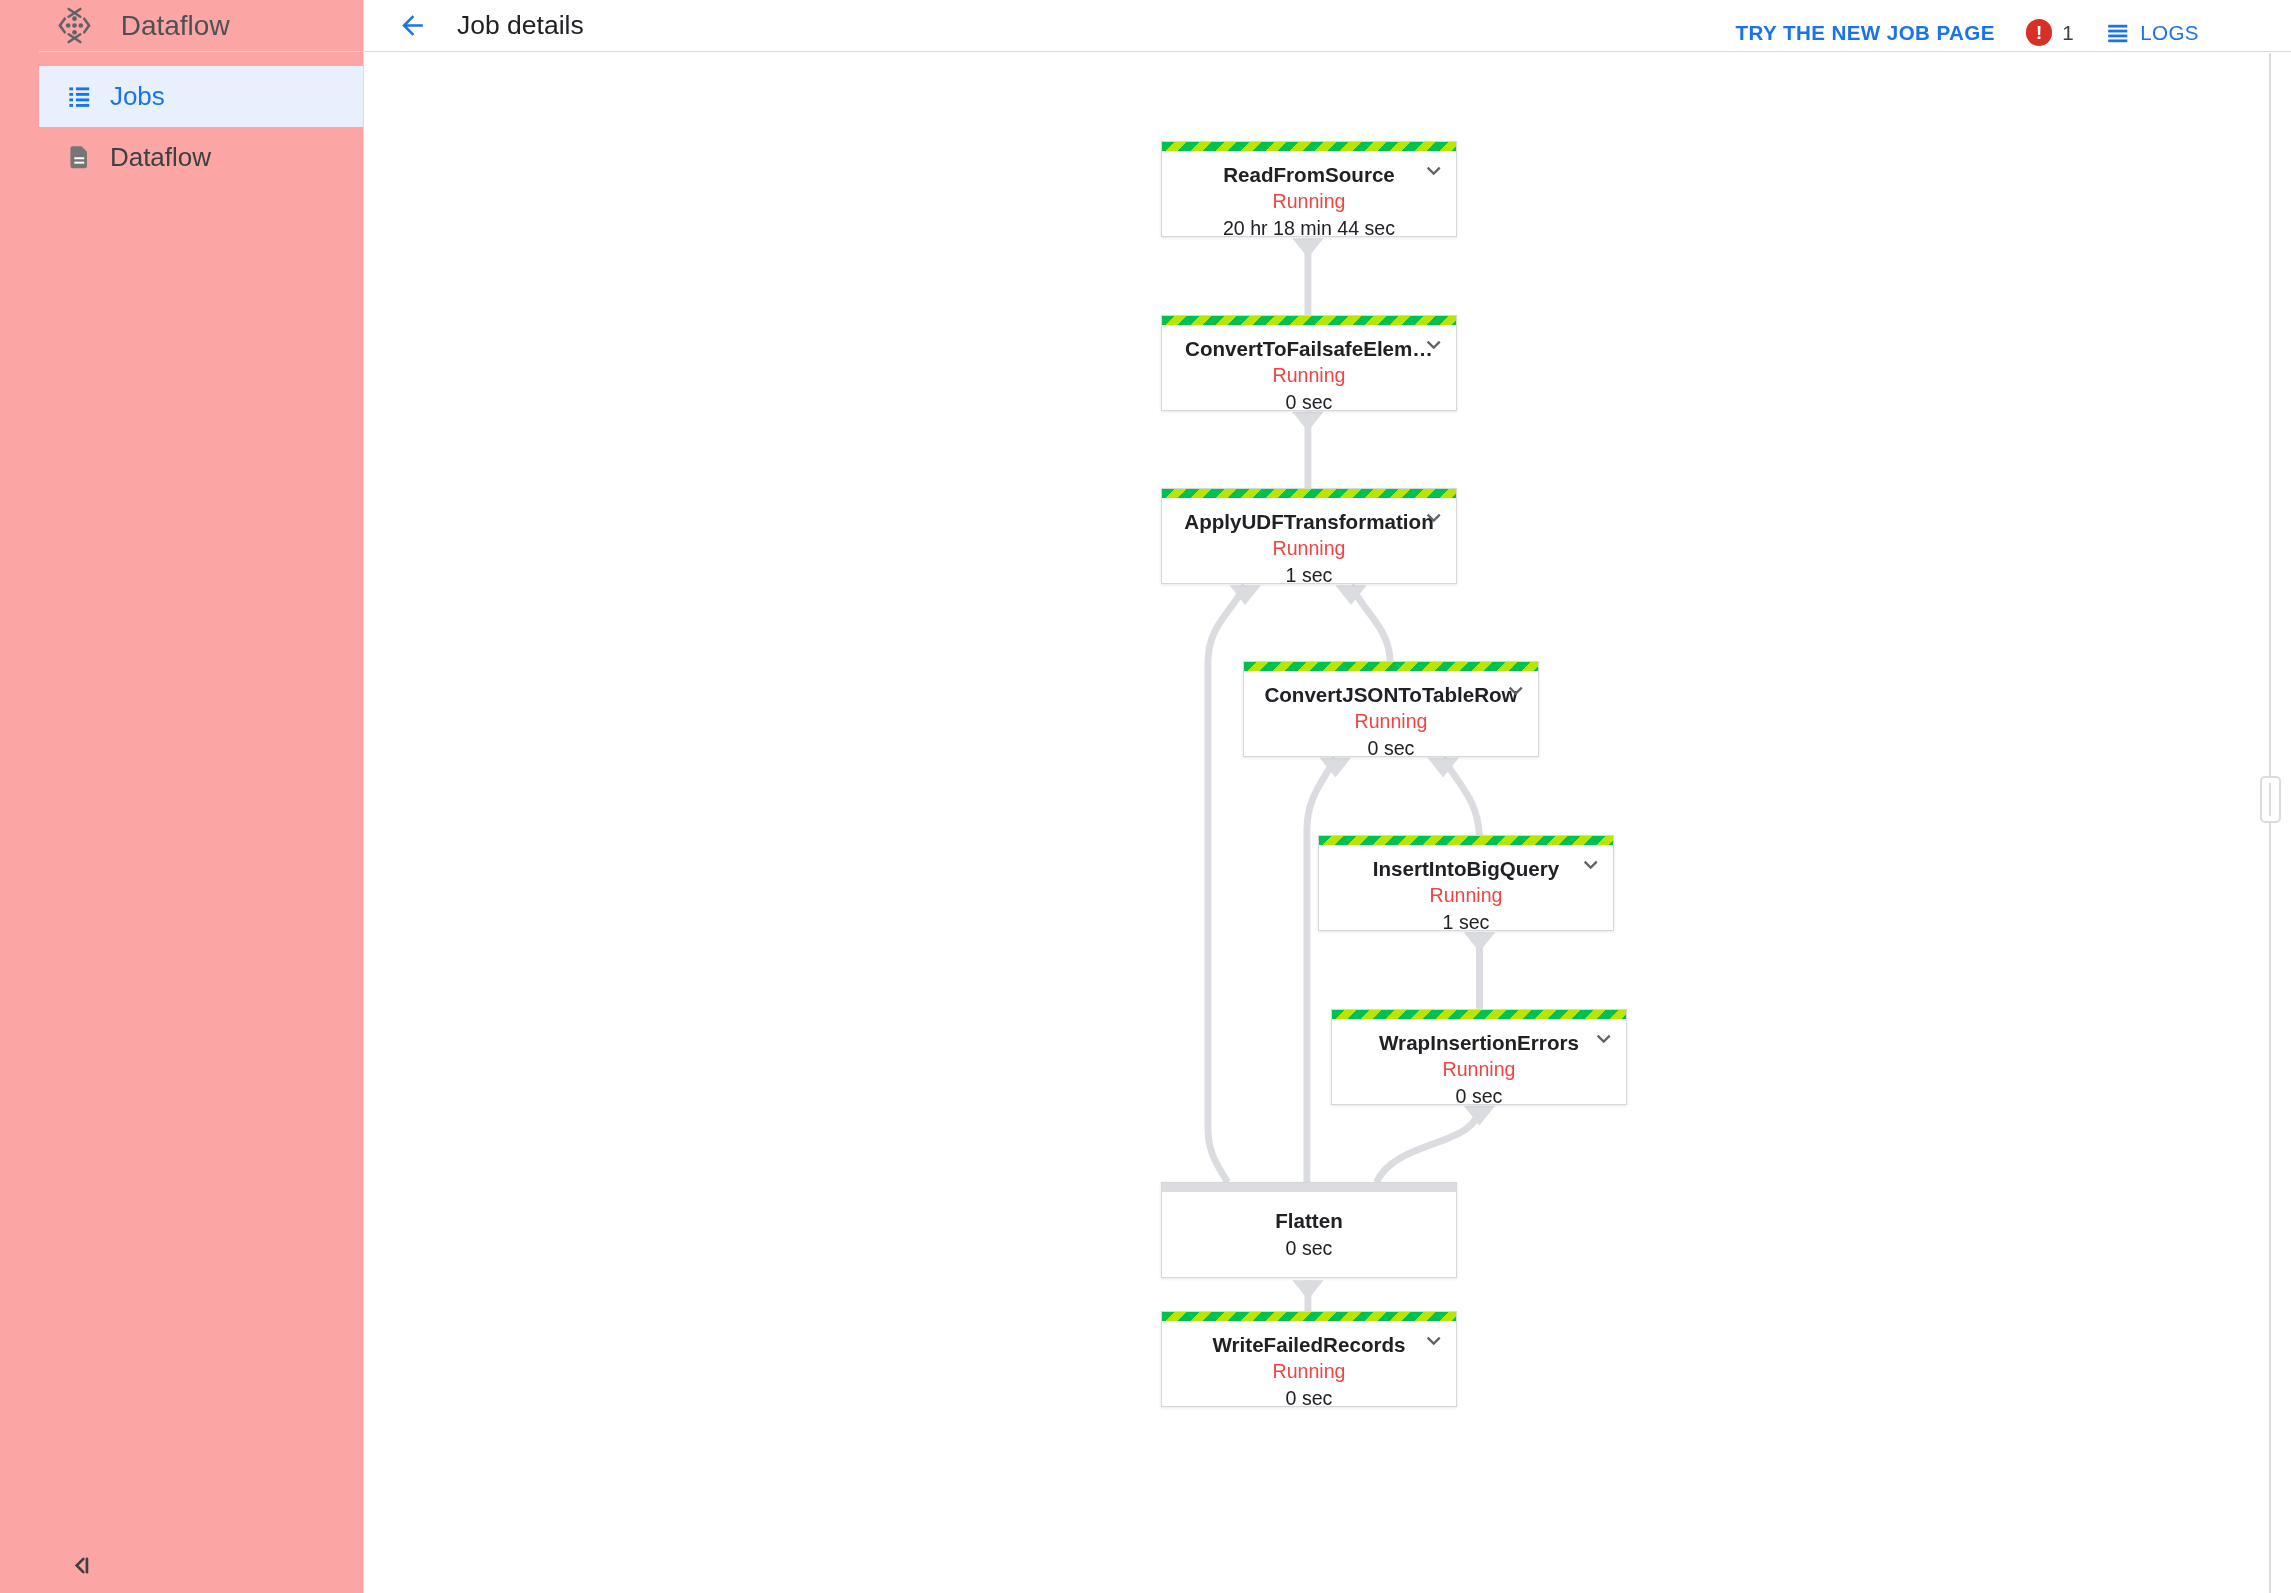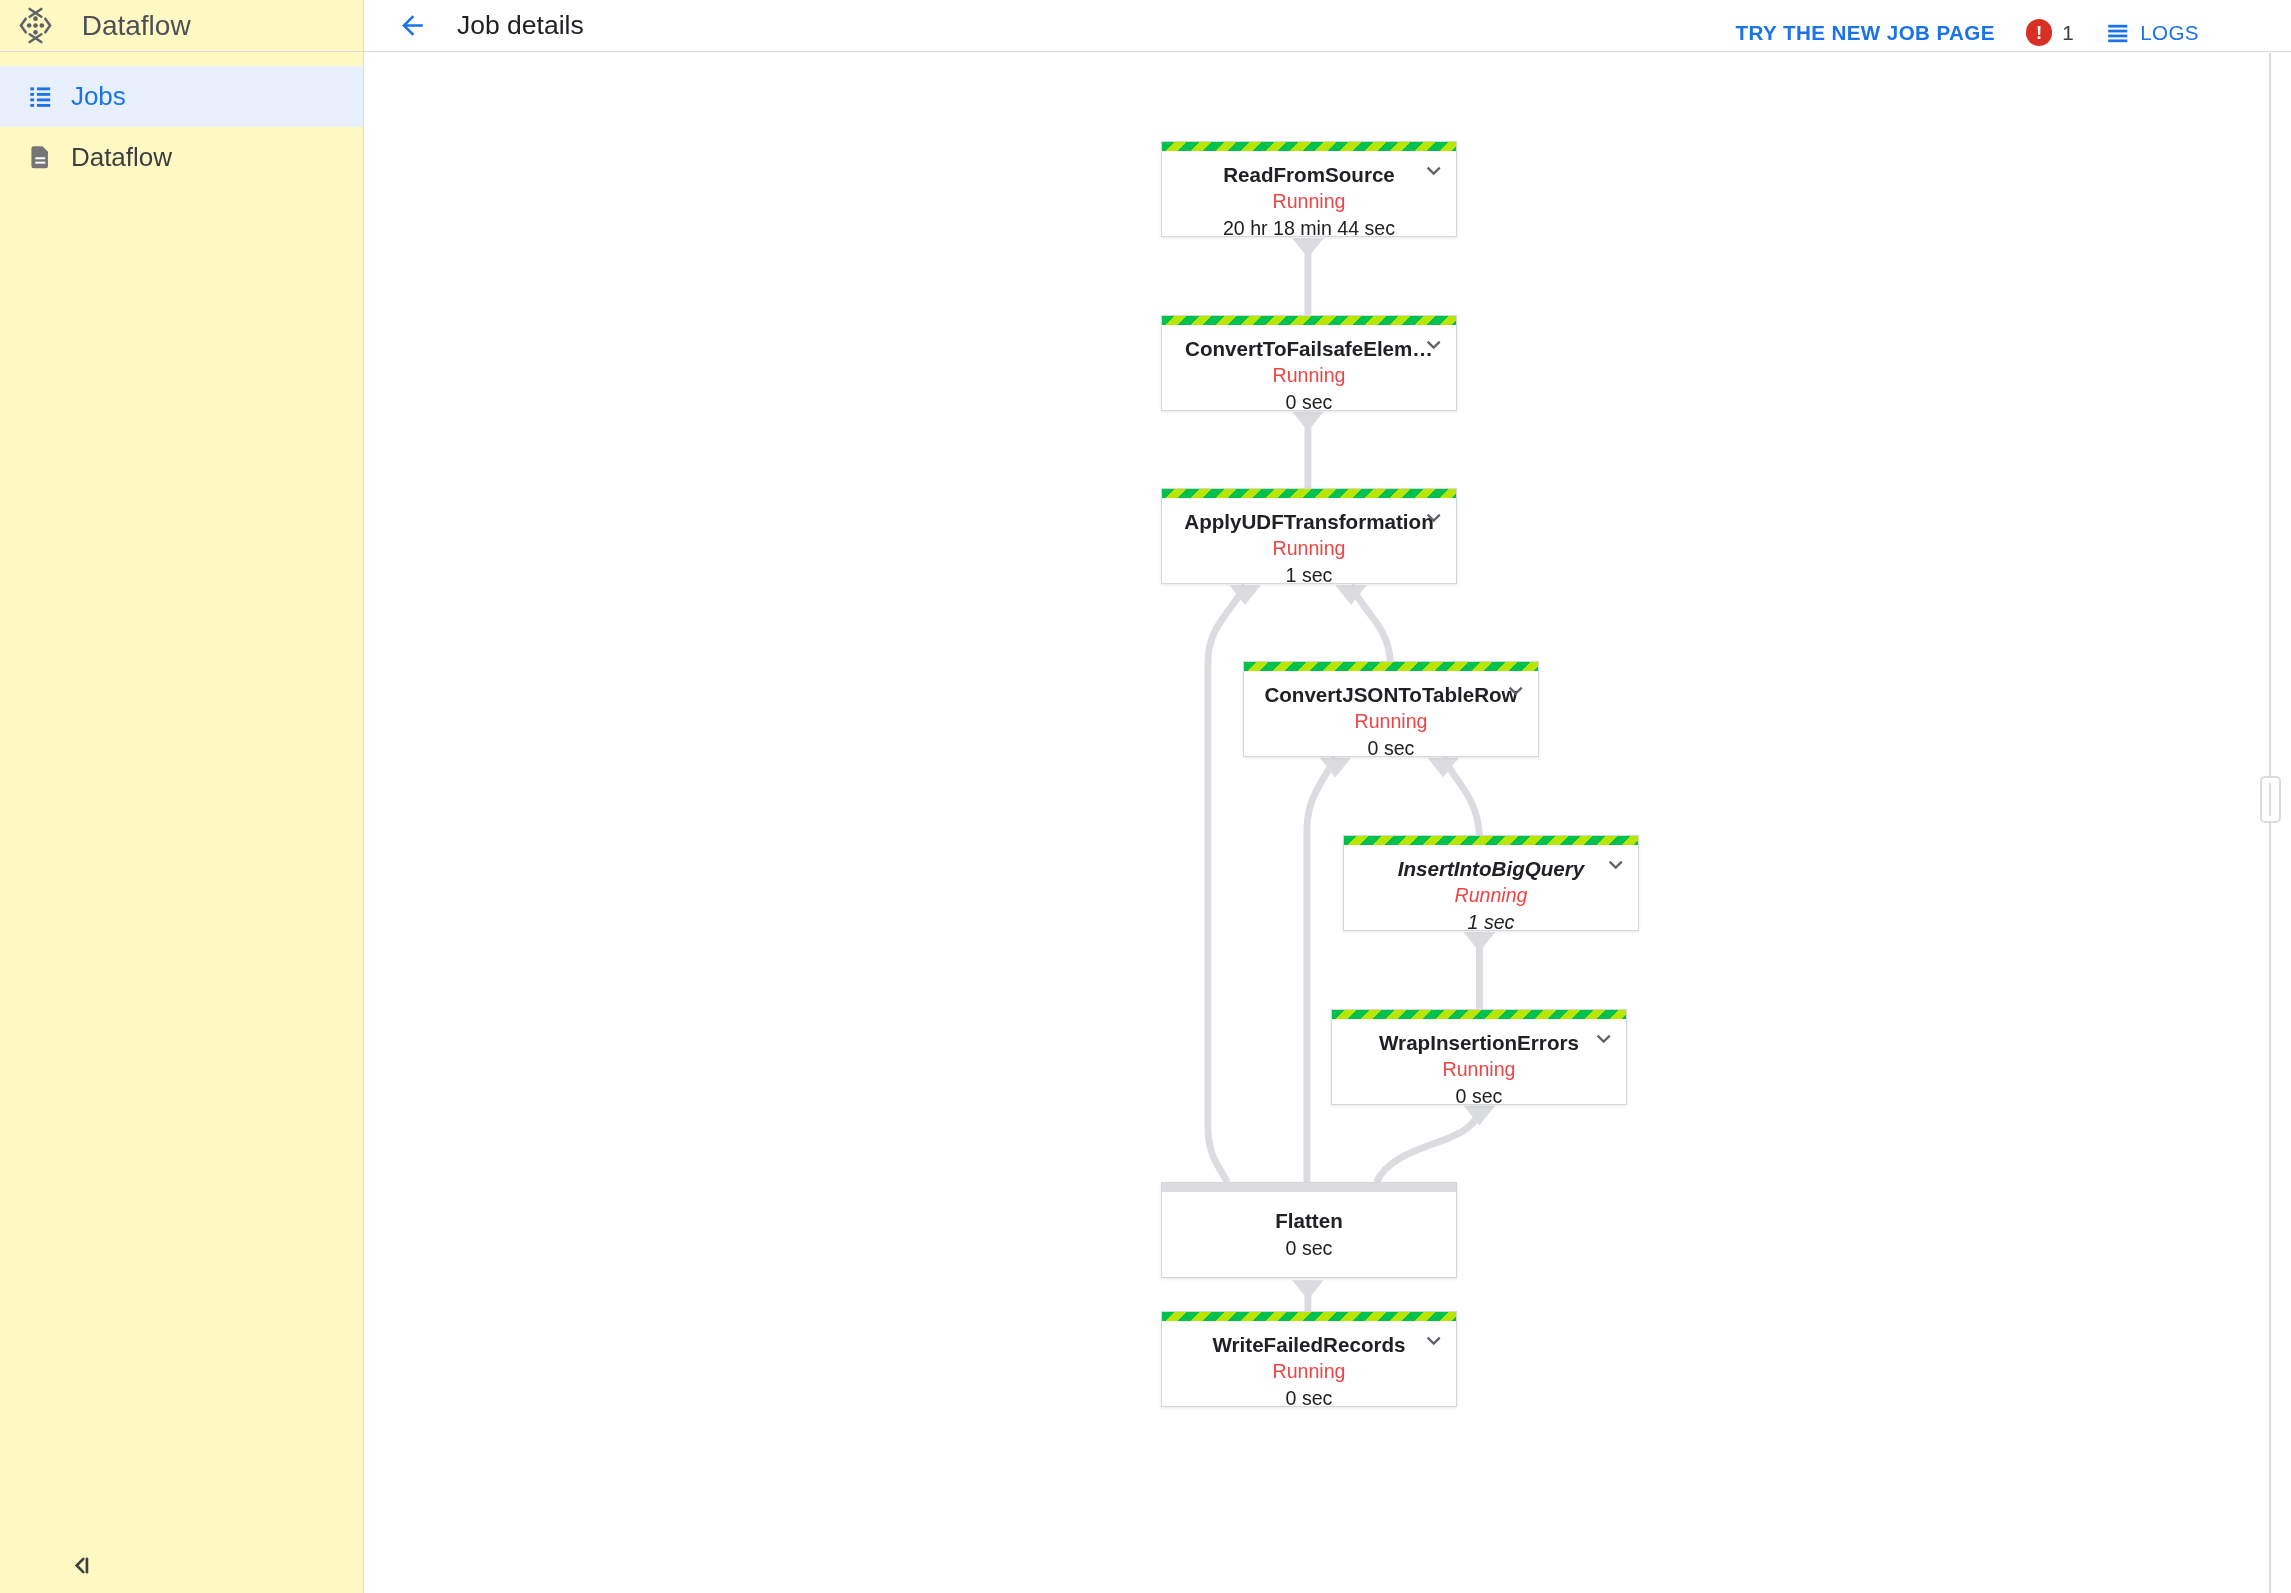--- a/index.html
+++ b/index.html
@@ -3,21 +3,21 @@
 <meta charset="utf-8">
 <style>
   * { margin:0; padding:0; box-sizing:border-box; }
   html,body { background:#fff; }
   body {
     width:2292px; height:1594px; position:relative; overflow:hidden;
     font-family:"Liberation Sans","DejaVu Sans",sans-serif; color:#202124;
   }
   
   .sidebar { position:absolute; left:0; top:0; width:364px; height:1594px;
-             background:#fef9c3; border-right:1px solid #dadce0; }
+             background:#fca5a5; border-right:1px solid #dadce0;padding-left:39px; }
   .sidebar-header { height:52px; border-bottom:1px solid #dadce0;
                     display:flex; align-items:center; padding-left:16.7px; gap:28px; }
   .app-title { font-size:28px; color:#4d5156; }
   .nav { padding-top:13.7px; }
   .nav-item { height:61px; display:flex; align-items:center; padding-left:27.4px;
               gap:17px; font-size:26px; color:#3c4043; cursor:pointer; }
   .nav-item.selected { background:#e8f0fe; color:#1a73e8; }
   .collapse-btn { position:absolute; left:67px; bottom:11.8px; width:31px; height:31px; cursor:pointer; }
   
   .main { position:absolute; left:364px; top:0; right:0; height:1594px; }
@@ -48,21 +48,21 @@
   .node .bar { height:8.8px;
     background:repeating-linear-gradient(135deg,#00c14f 0 8.8px,#b9e600 8.8px 17.6px); }
   .node.plain .bar { background:#dadce0; }
   .node .title { margin-top:10.8px; font-size:20.6px; font-weight:700; color:#202124; line-height:1.3; }
   .node.plain .title { margin-top:16.7px; }
   .node .status { font-size:19.6px; color:#ef4444; line-height:1.35; min-height:0; }
   .node .duration { font-size:19.6px; color:#202124; line-height:1.35; }
   .node .chevron { position:absolute; top:14.7px; right:8.8px; width:27.4px; height:27.4px; }
   .n0 { left:797px; top:88px; }   .n1 { left:797px; top:262px; }
   .n2 { left:797px; top:435px; }  .n3 { left:879px; top:608px; }
-  .n4 { left:979px; top:782px;font-style:italic; }  .n5 { left:967px; top:956px; }
+  .n4 { left:954px; top:782px; }  .n5 { left:967px; top:956px; }
   .n6 { left:797px; top:1129px; } .n7 { left:797px; top:1258px; }
   svg { display:block; }
 </style>
 </head>
 <body>
 
 <div class="sidebar">
   <div class="sidebar-header">
     <span>
       <svg width="37" height="37" viewBox="0 0 38 38">

